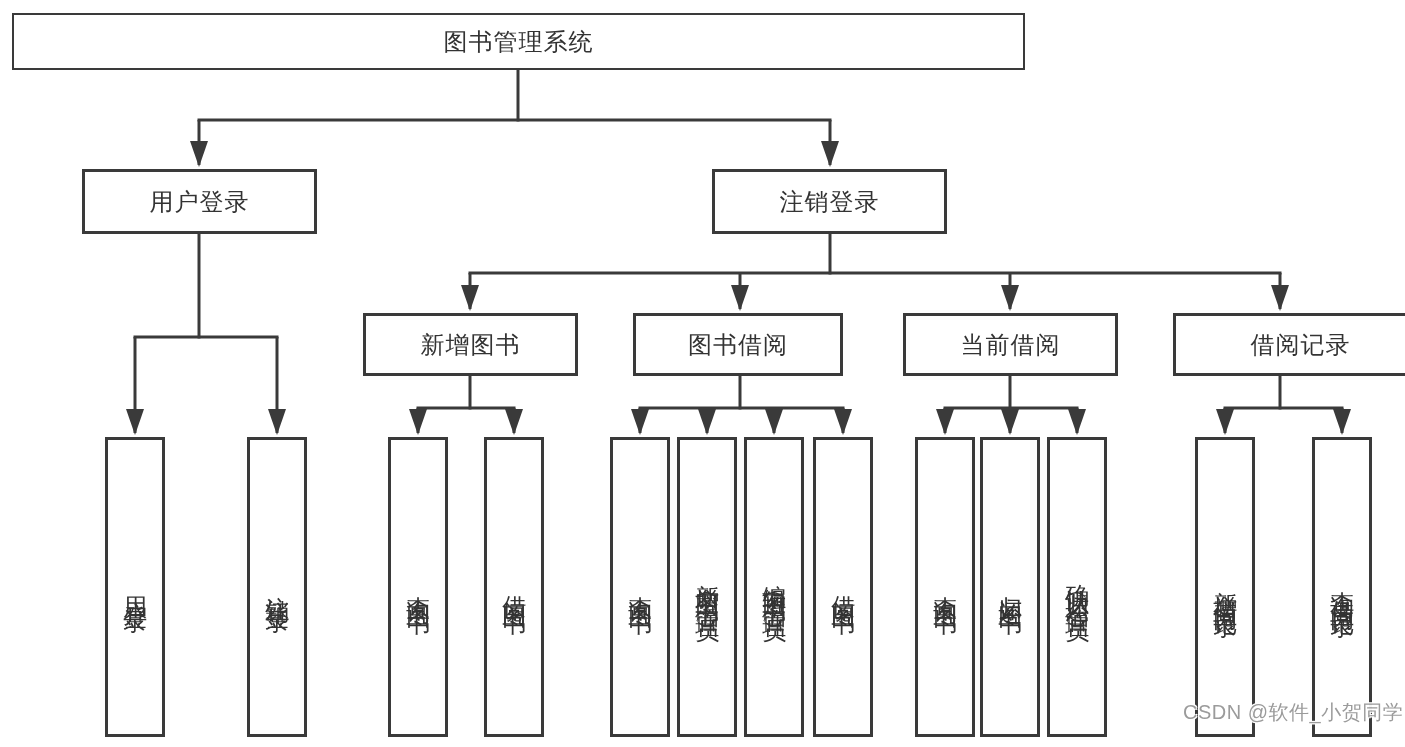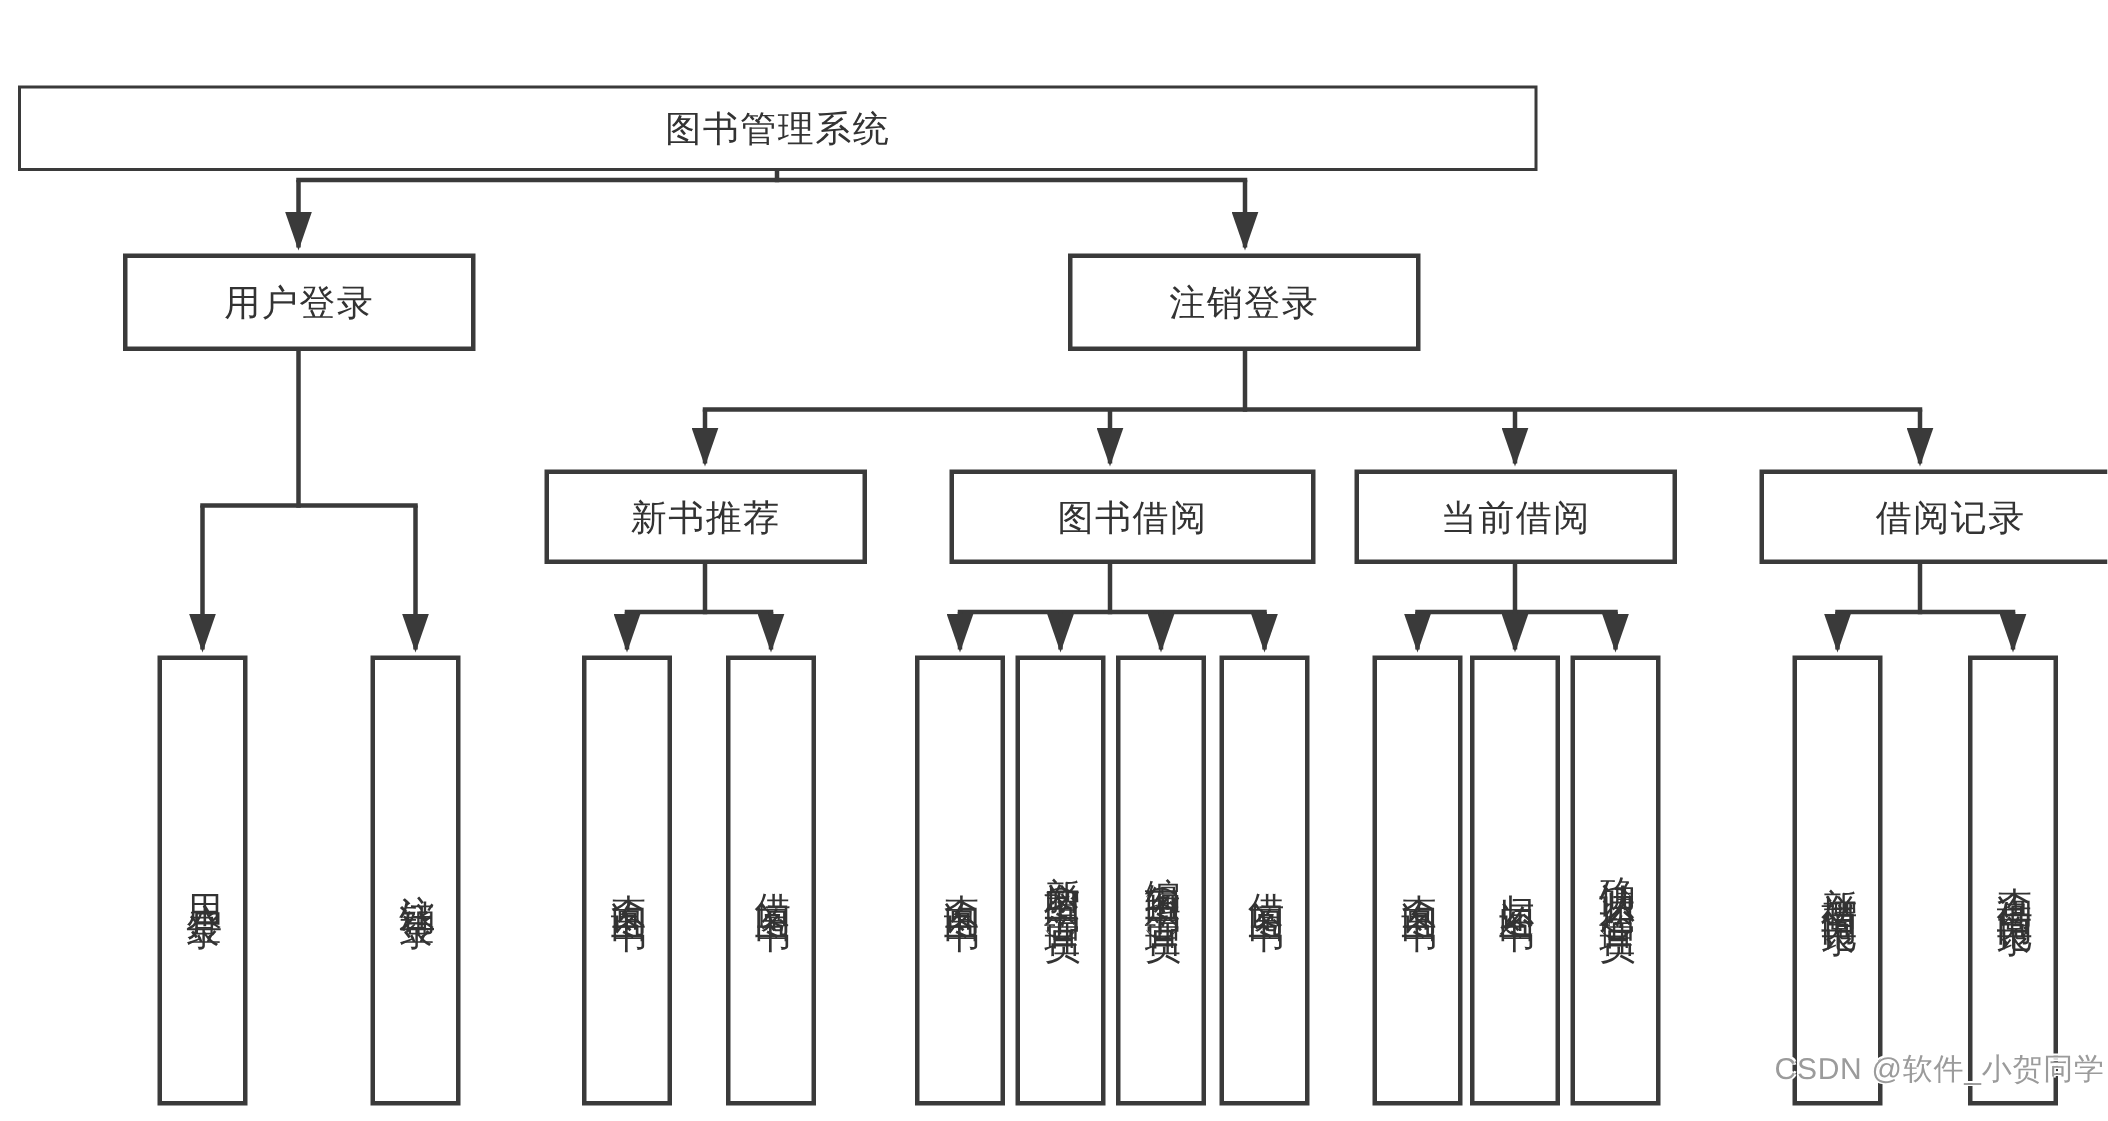--- a/index.html
+++ b/index.html
@@ -6,21 +6,21 @@
   .stage{
     position:relative;width:1405px;height:747px;background:#fff;
     font-family:"Liberation Sans",sans-serif;color:#333;overflow:hidden;
   }
   .wires{position:absolute;left:0;top:0;}
   .box{
     position:absolute;box-sizing:border-box;background:#fff;
     border:3px solid #3a3a3a;display:flex;align-items:center;justify-content:center;
     z-index:2;
   }
-  .box.root{border-width:2.5px;margin-top:44px;}
+  .box.root{border-width:2.5px;}
   .box .label{
     font-size:24px;color:#333;letter-spacing:1px;white-space:nowrap;
   }
   .box.v .label{
     writing-mode:vertical-rl;text-orientation:mixed;
     font-size:24px;letter-spacing:5px;line-height:1.1;white-space:nowrap;
   }
   .watermark{
     position:absolute;left:1183px;top:699px;z-index:5;
     font-size:20px;color:#9b9b9b;white-space:nowrap;letter-spacing:0.5px;
@@ -94,23 +94,23 @@
   </div>
 
   <div class="box" style="left:82px;top:169px;width:235px;height:65px">
     <span class="label">用户登录</span>
   </div>
   <div class="box" style="left:712px;top:169px;width:235px;height:65px">
     <span class="label">注销登录</span>
   </div>
 
   <div class="box" style="left:363px;top:313px;width:215px;height:63px">
-    <span class="label">新书推荐</span>
+    <span class="label">新增图书</span>
   </div>
-  <div class="box" style="left:633px;top:313px;width:244px;height:63px">
+  <div class="box" style="left:633px;top:313px;width:210px;height:63px">
     <span class="label">图书借阅</span>
   </div>
   <div class="box" style="left:903px;top:313px;width:215px;height:63px">
     <span class="label">当前借阅</span>
   </div>
   <div class="box" style="left:1173px;top:313px;width:255px;height:63px">
     <span class="label">借阅记录</span>
   </div>
 
   <div class="box v" style="left:105px;top:437px;width:60px;height:300px">

